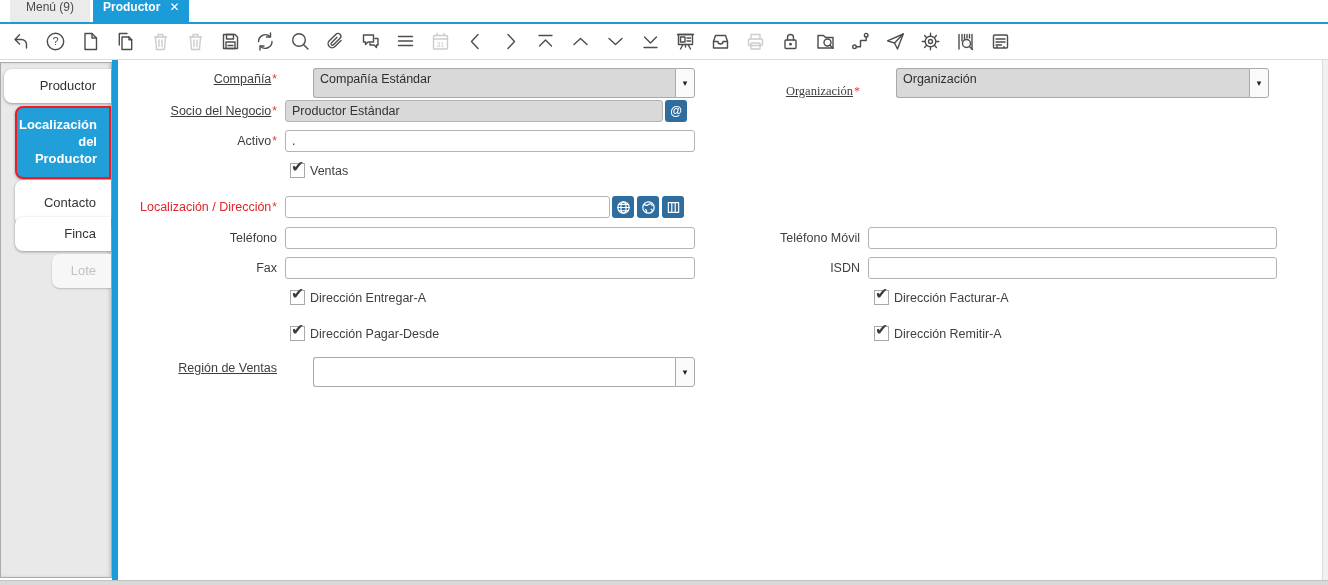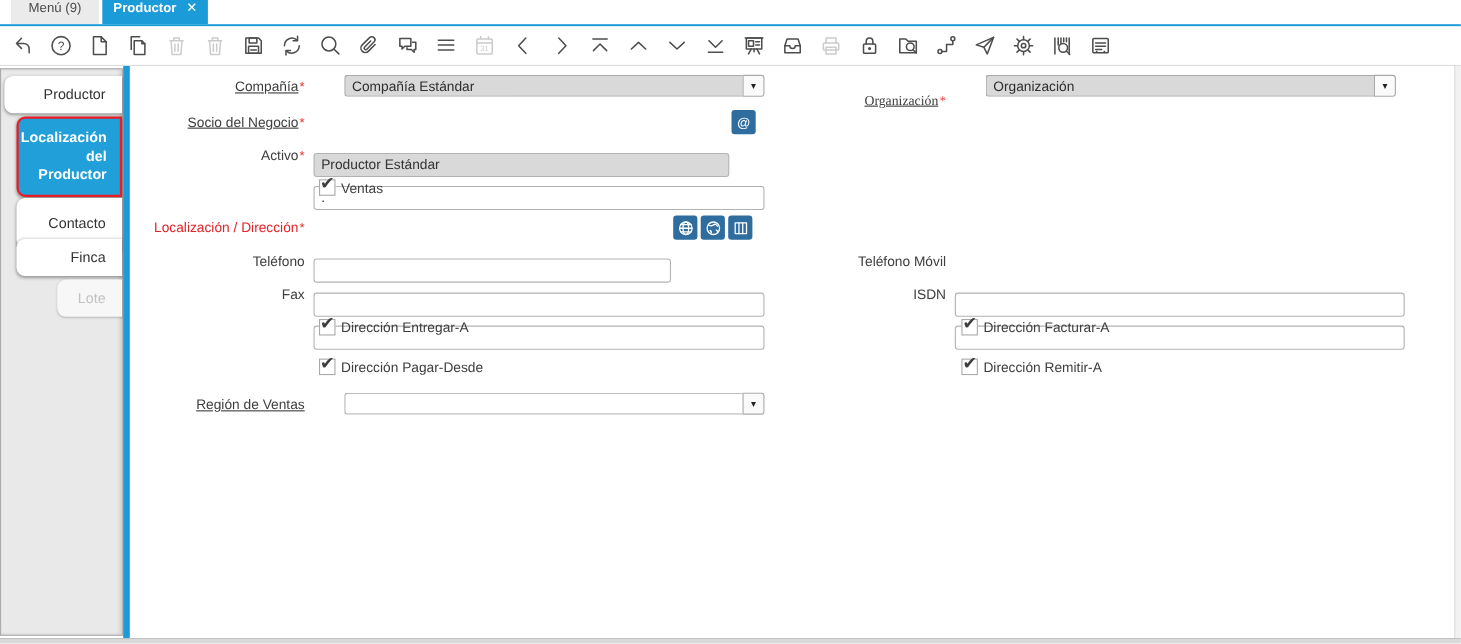--- a/index.html
+++ b/index.html
@@ -43,24 +43,24 @@
   .stab.active { background:#219fd9; color:#fff; font-weight:bold; border:2px solid #ed1c24; padding-right:12px; }
   .stab.disabled { color:#c2c2c2; background:#f7f7f7; cursor:default; box-shadow:0 1px 2px rgba(0,0,0,.2); }
 
   
   .flabel { position:absolute; text-align:right; font-size:12.5px; color:#3e3e3e; line-height:22px; white-space:nowrap; }
   .flabel u { text-decoration:underline; }
   .flabel.redlbl { color:#e0252b; }
   .req { color:#e53935; font-size:12px; vertical-align:top; margin-left:1px; }
 
   .txt { position:absolute; height:22px; border:1px solid #b3b3b3; border-radius:3px; padding:0 6px;
-         font-family:"Liberation Sans",sans-serif; font-size:12.5px; color:#333; background:#fff;margin-top:39px; }
+         font-family:"Liberation Sans",sans-serif; font-size:12.5px; color:#333; background:#fff; }
   .ro { background:#d9d9d9; }
 
-  .combo { position:absolute; height:20px; display:flex;padding-left:28px; }
+  .combo { position:absolute; height:30px; display:flex;padding-left:28px; }
   .combo-val { flex:1; background:#d9d9d9; border:1px solid #a9a9a9; border-right:none;
                border-radius:3px 0 0 3px; font-size:12.5px; color:#2e2e2e; line-height:20px; padding:0 6px;
                overflow:hidden; white-space:nowrap; }
   .combo.empty .combo-val { background:#fff; }
   .combo-btn { width:20px; background:#fafafa; border:1px solid #a9a9a9; border-radius:0 3px 3px 0;
                display:flex; align-items:center; justify-content:center; font-size:9px; color:#222; cursor:pointer; }
 
   .bluebtn { position:absolute; width:22px; height:22px; background:#2e6d9e; border-radius:3px;
              display:flex; align-items:center; justify-content:center; color:#fff; cursor:pointer;
              font-size:12px; font-weight:bold; }

